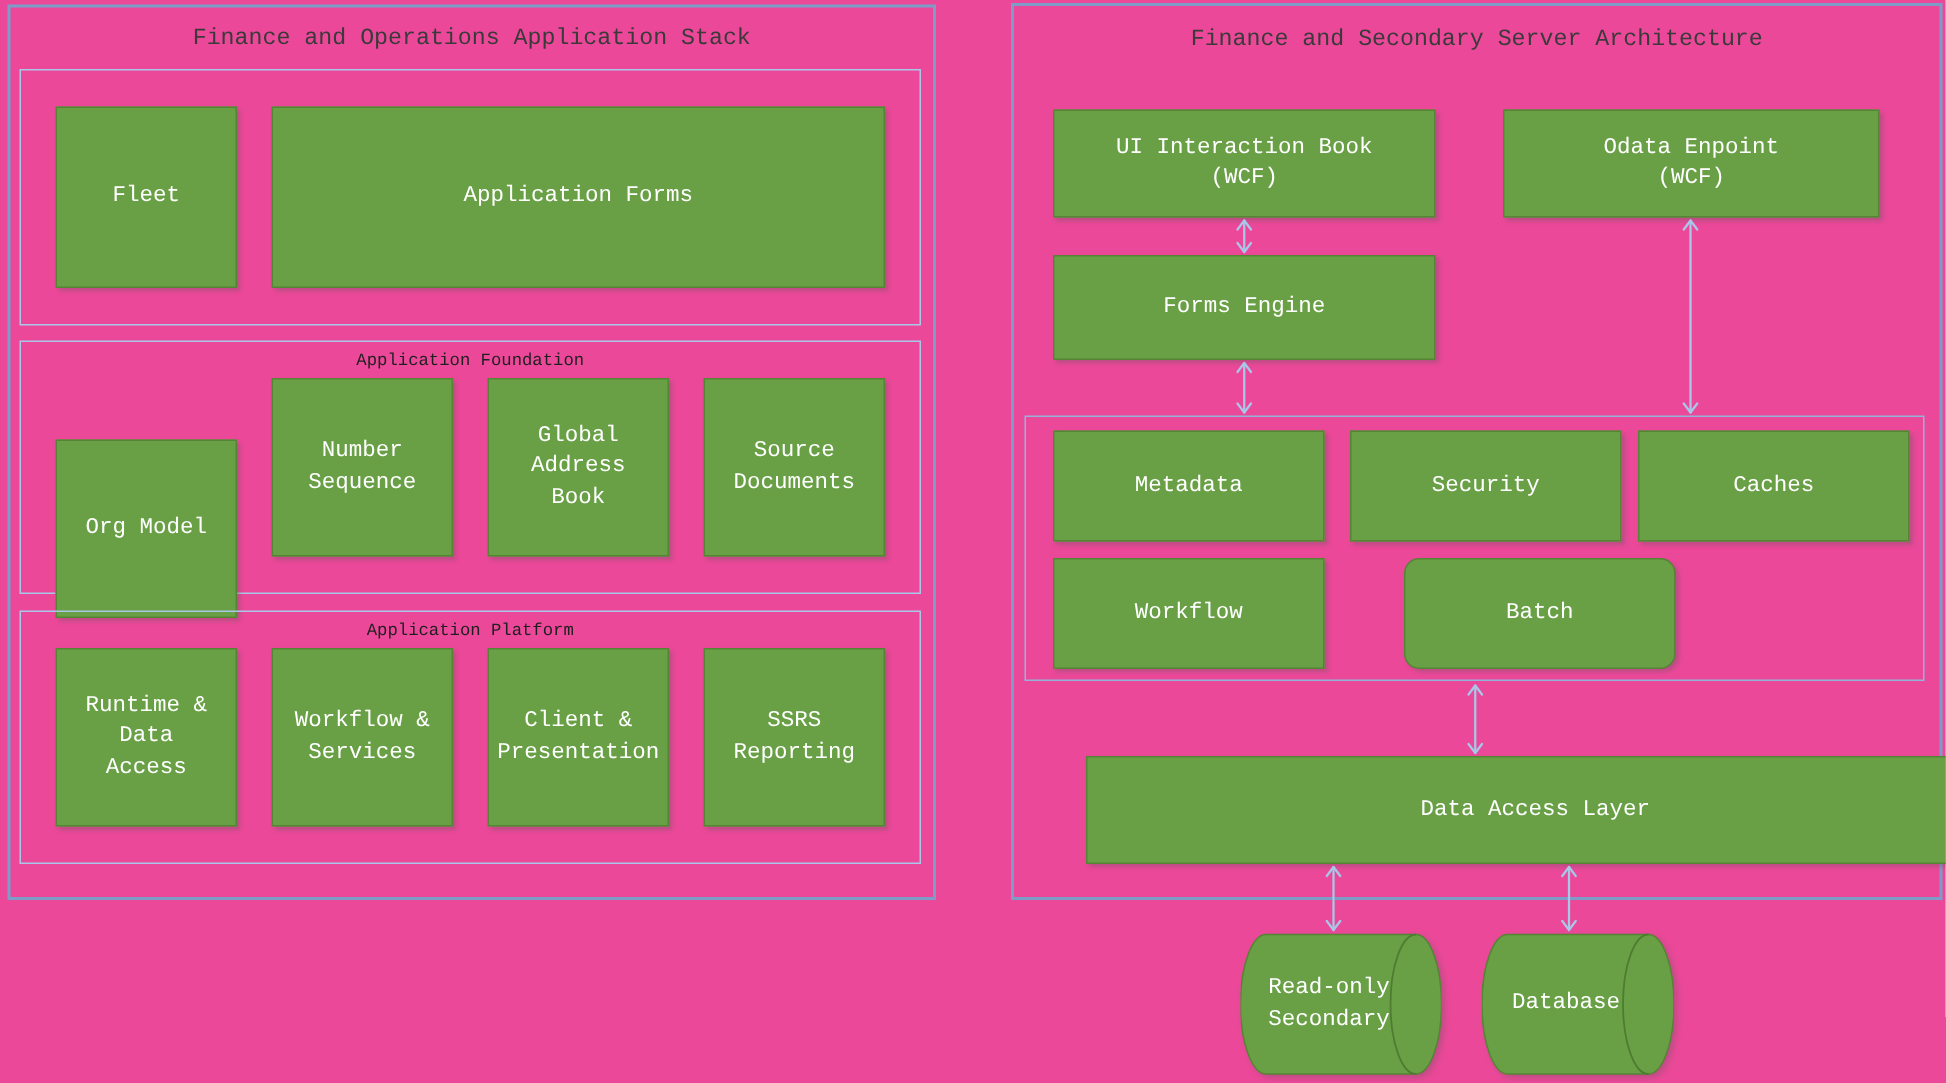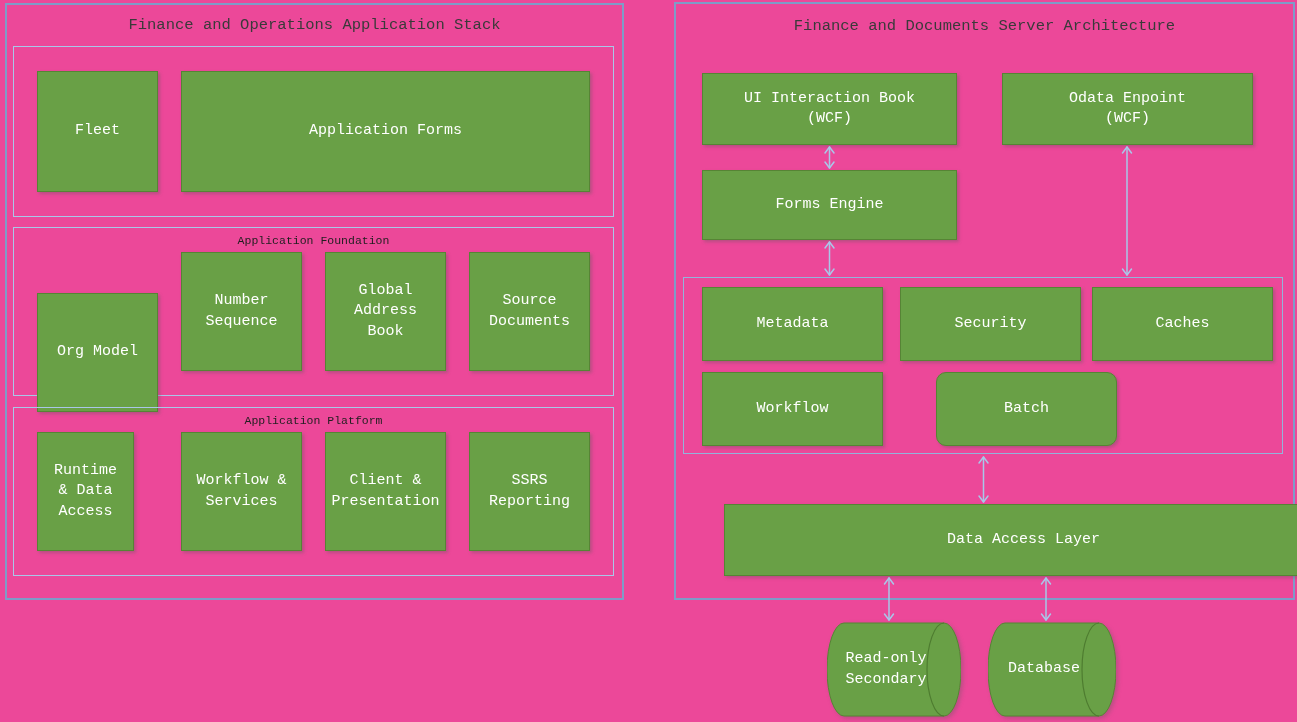--- a/index.html
+++ b/index.html
@@ -103,31 +103,31 @@
   <div class="gbox" style="left:181px;top:252px;width:121px;height:119px;">Number Sequence</div>
 
   <div class="gbox" style="left:325px;top:252px;width:121px;height:119px;">Global Address Book</div>
 
   <div class="gbox" style="left:469px;top:252px;width:121px;height:119px;">Source Documents</div>
 
   <div class="section" style="left:13px;top:407px;width:601px;height:169px;"></div>
 
   <div class="section-label" style="left:13px;top:414px;width:601px;">Application Platform</div>
 
-  <div class="gbox" style="left:37px;top:432px;width:97px;height:119px;">Runtime &amp; Data Access</div>
+  <div class="gbox" style="left:37px;top:432px;width:121px;height:119px;">Runtime &amp; Data Access</div>
 
   <div class="gbox" style="left:325px;top:432px;width:121px;height:119px;">Client &amp; Presentation</div>
 
   <div class="gbox" style="left:181px;top:432px;width:121px;height:119px;">Workflow &amp; Services</div>
 
   <div class="gbox" style="left:469px;top:432px;width:121px;height:119px;">SSRS Reporting</div>
 
   <div class="frame" style="left:674px;top:2px;width:621px;height:598px;"></div>
 
-  <div class="frame-title" style="left:674px;top:17px;width:621px;">Finance and Documents Server Architecture</div>
+  <div class="frame-title" style="left:674px;top:17px;width:621px;">Finance and Secondary Server Architecture</div>
 
   <div class="gbox" style="left:702px;top:73px;width:255px;height:72px;">UI Interaction Book
 (WCF)</div>
 
   <div class="gbox" style="left:1002px;top:73px;width:251px;height:72px;">Odata Enpoint
 (WCF)</div>
 
   <div class="gbox" style="left:702px;top:170px;width:255px;height:70px;">Forms Engine</div>
 
   <div class="midframe" style="left:683px;top:277px;width:600px;height:177px;"></div>

